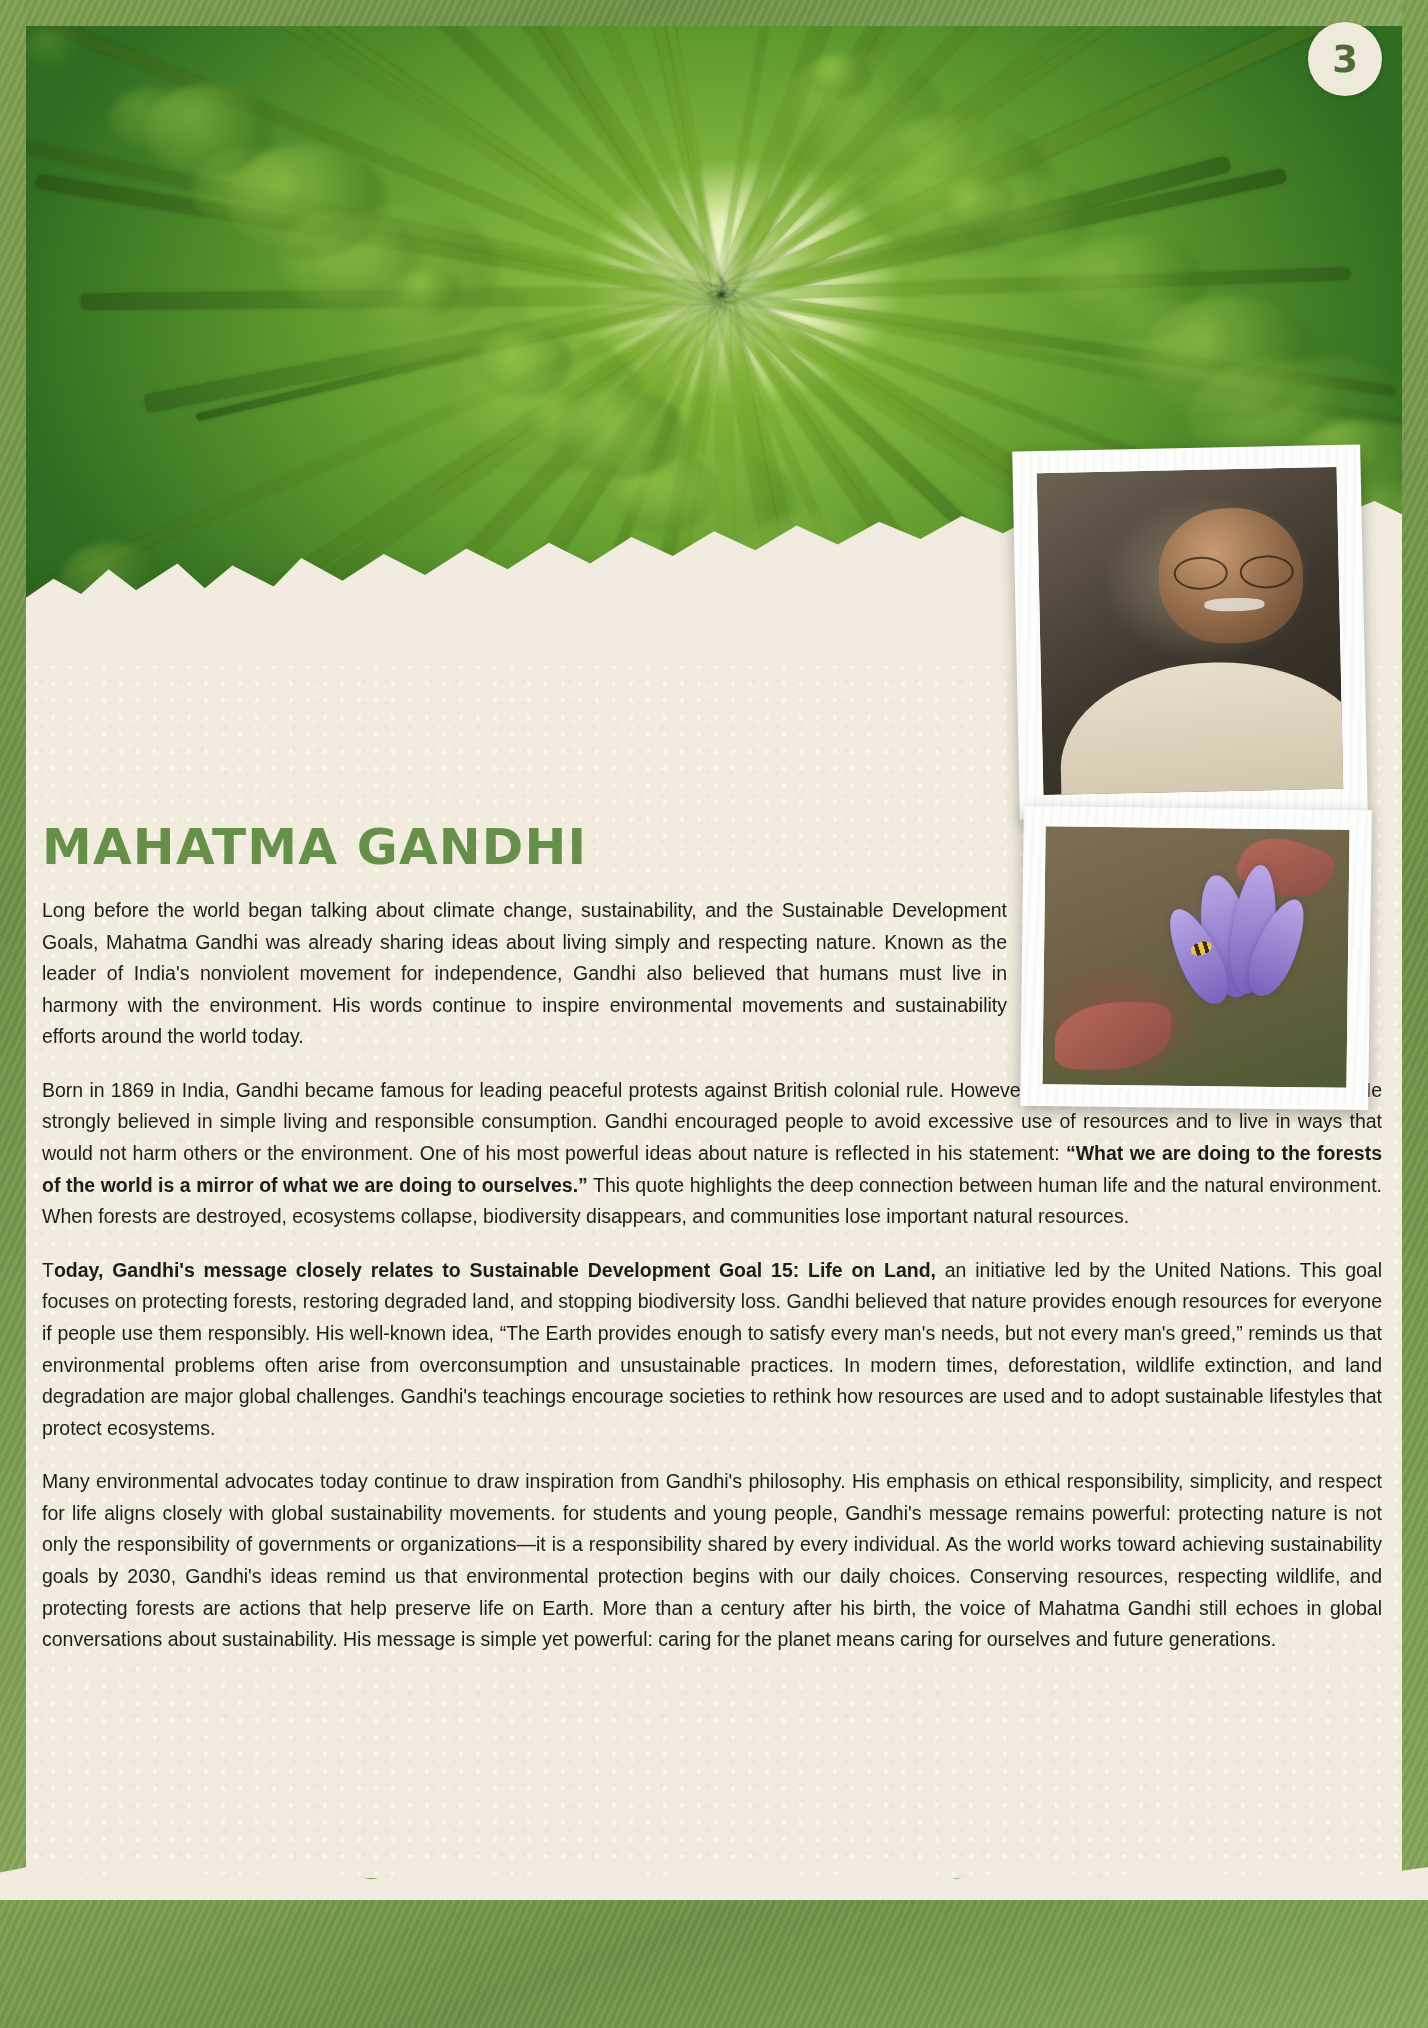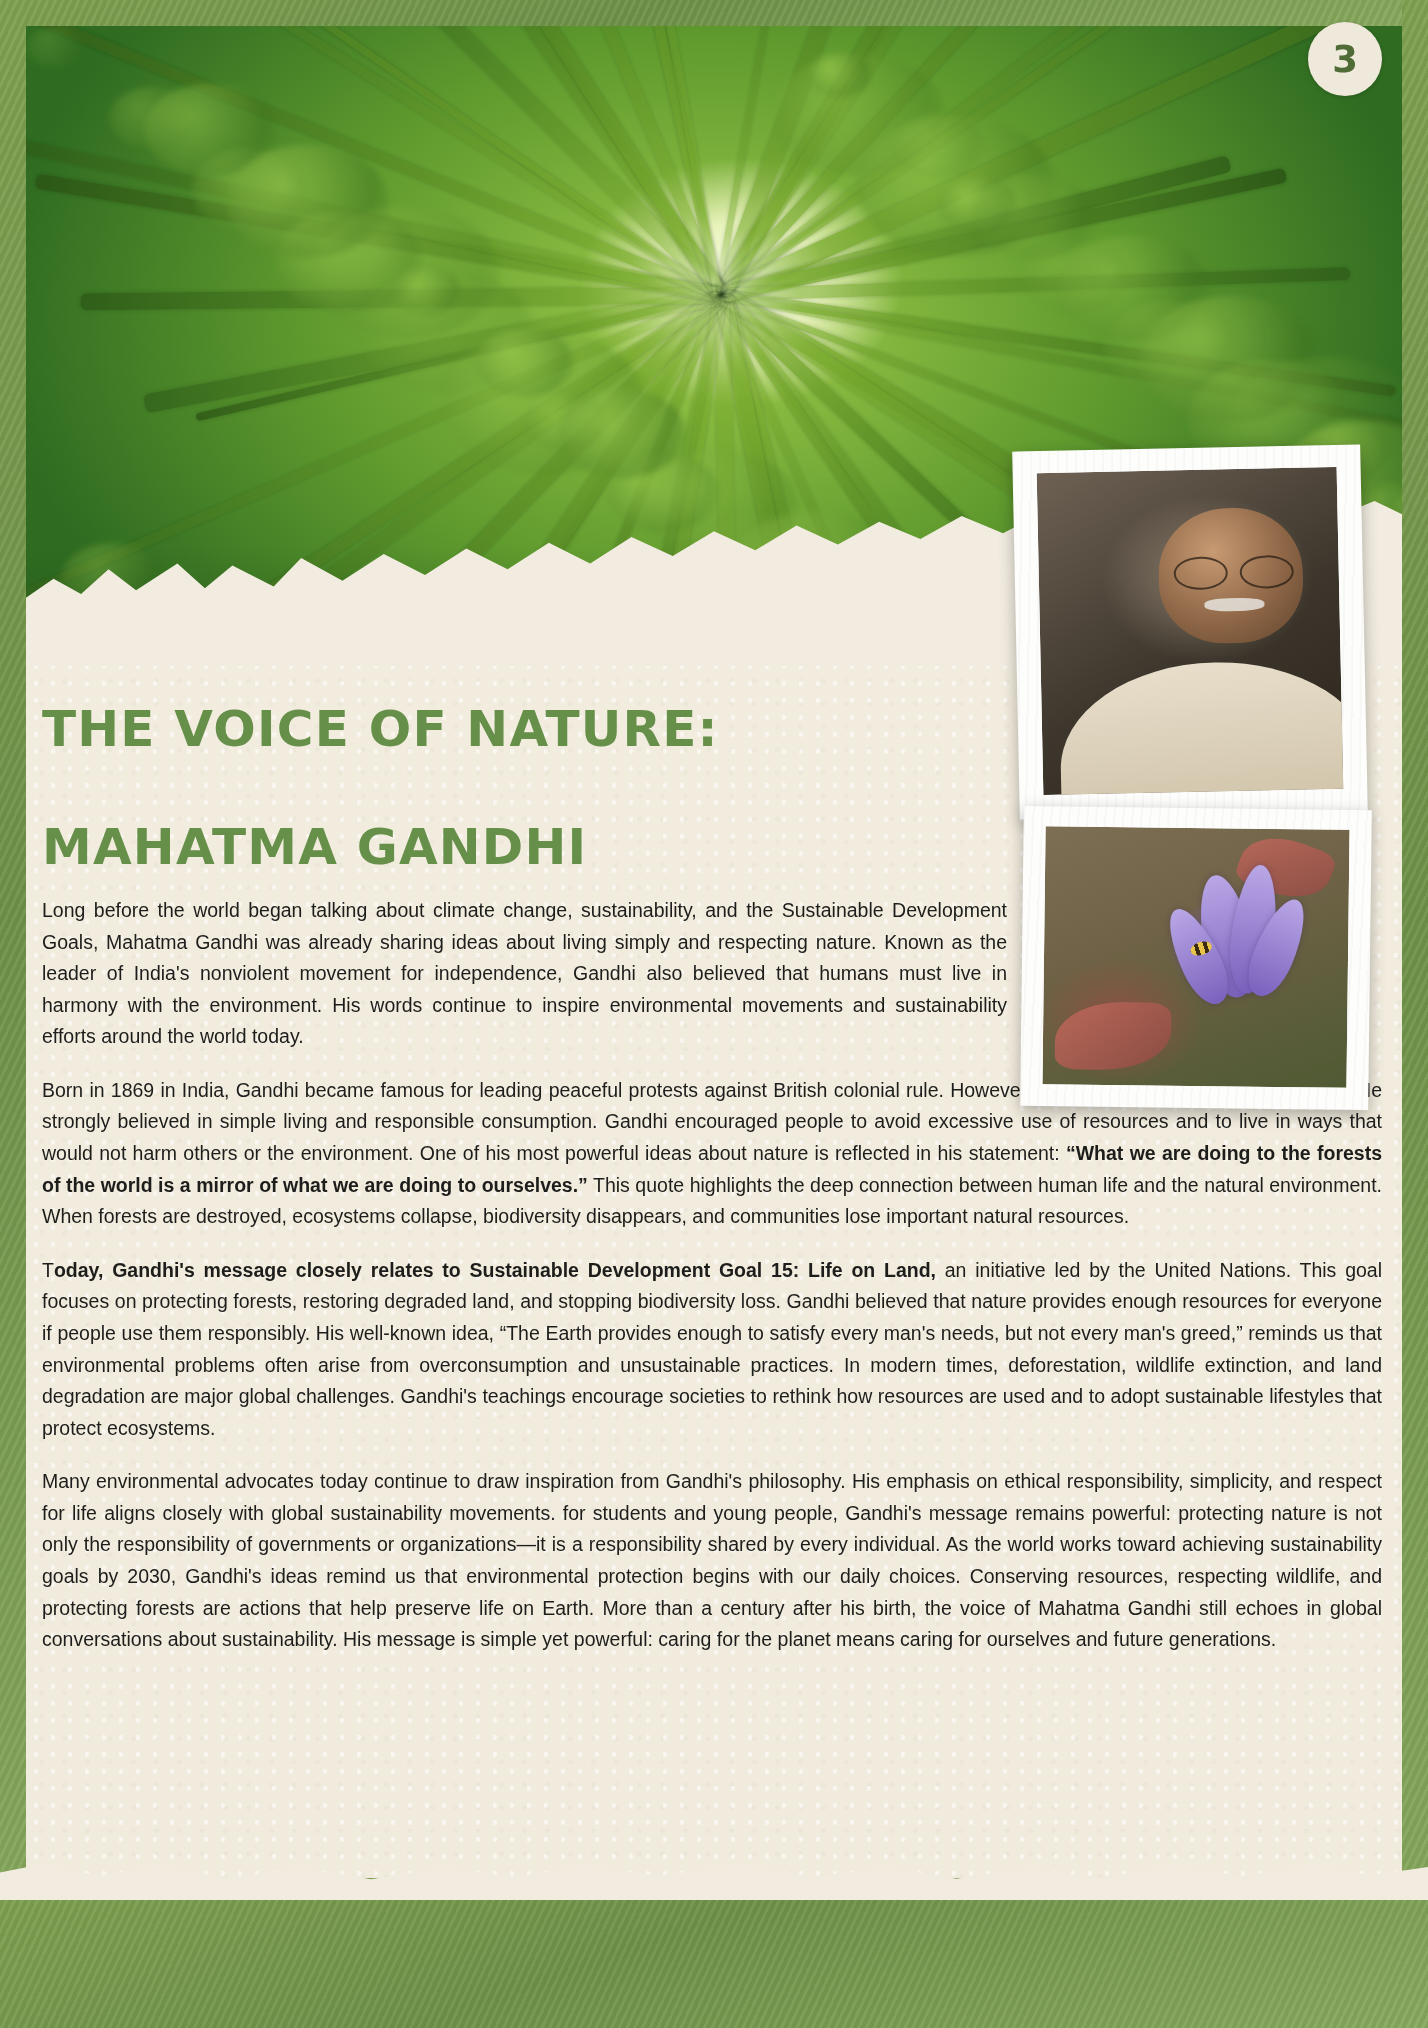--- a/index.html
+++ b/index.html
@@ -321,21 +321,21 @@
         <div class="petal" style="left:44%;top:30%;width:13%;height:40%;transform:rotate(-26deg);"></div>
         <div class="petal" style="left:70%;top:26%;width:13%;height:40%;transform:rotate(22deg);"></div>
         <div class="bee" style="left:48%;top:44%;transform:rotate(-18deg);"></div>
       </div>
     </div>
   </div>
 
   <div class="content">
 
     <h1 class="title">
-      <span>THE VOICE OF NATURE:</span><br>
+      <br>
       <br>
       <span>MAHATMA GANDHI</span>
     </h1>
 
     <p class="para para-narrow">Long before the world began talking about climate change, sustainability, and the Sustainable Development Goals, Mahatma Gandhi was already sharing ideas about living simply and respecting nature. Known as the leader of India's nonviolent movement for independence, Gandhi also believed that humans must live in harmony with the environment. His words continue to inspire environmental movements and sustainability efforts around the world today.</p>
 
     <p class="para para-wide"><span>Born in 1869 in India, Gandhi became famous for leading peaceful protests against British colonial rule. However, his philosophy went beyond politics. He strongly believed in simple living and responsible consumption. Gandhi encouraged people to avoid excessive use of resources and to live in ways that would not harm others or the environment. One of his most powerful ideas about nature is reflected in his statement: </span><b>“What we are doing to the forests of the world is a mirror of what we are doing to ourselves.”</b><span> This quote highlights the deep connection between human life and the natural environment. When forests are destroyed, ecosystems collapse, biodiversity disappears, and communities lose important natural resources.</span></p>
 
     <p class="para para-wide"><span>T</span><b>oday, Gandhi's message closely relates to Sustainable Development Goal 15: Life on Land,</b><span> an initiative led by the United Nations. This goal focuses on protecting forests, restoring degraded land, and stopping biodiversity loss. Gandhi believed that nature provides enough resources for everyone if people use them responsibly. His well-known idea, “The Earth provides enough to satisfy every man's needs, but not every man's greed,” reminds us that environmental problems often arise from overconsumption and unsustainable practices. In modern times, deforestation, wildlife extinction, and land degradation are major global challenges. Gandhi's teachings encourage societies to rethink how resources are used and to adopt sustainable lifestyles that protect ecosystems.</span></p>
 

